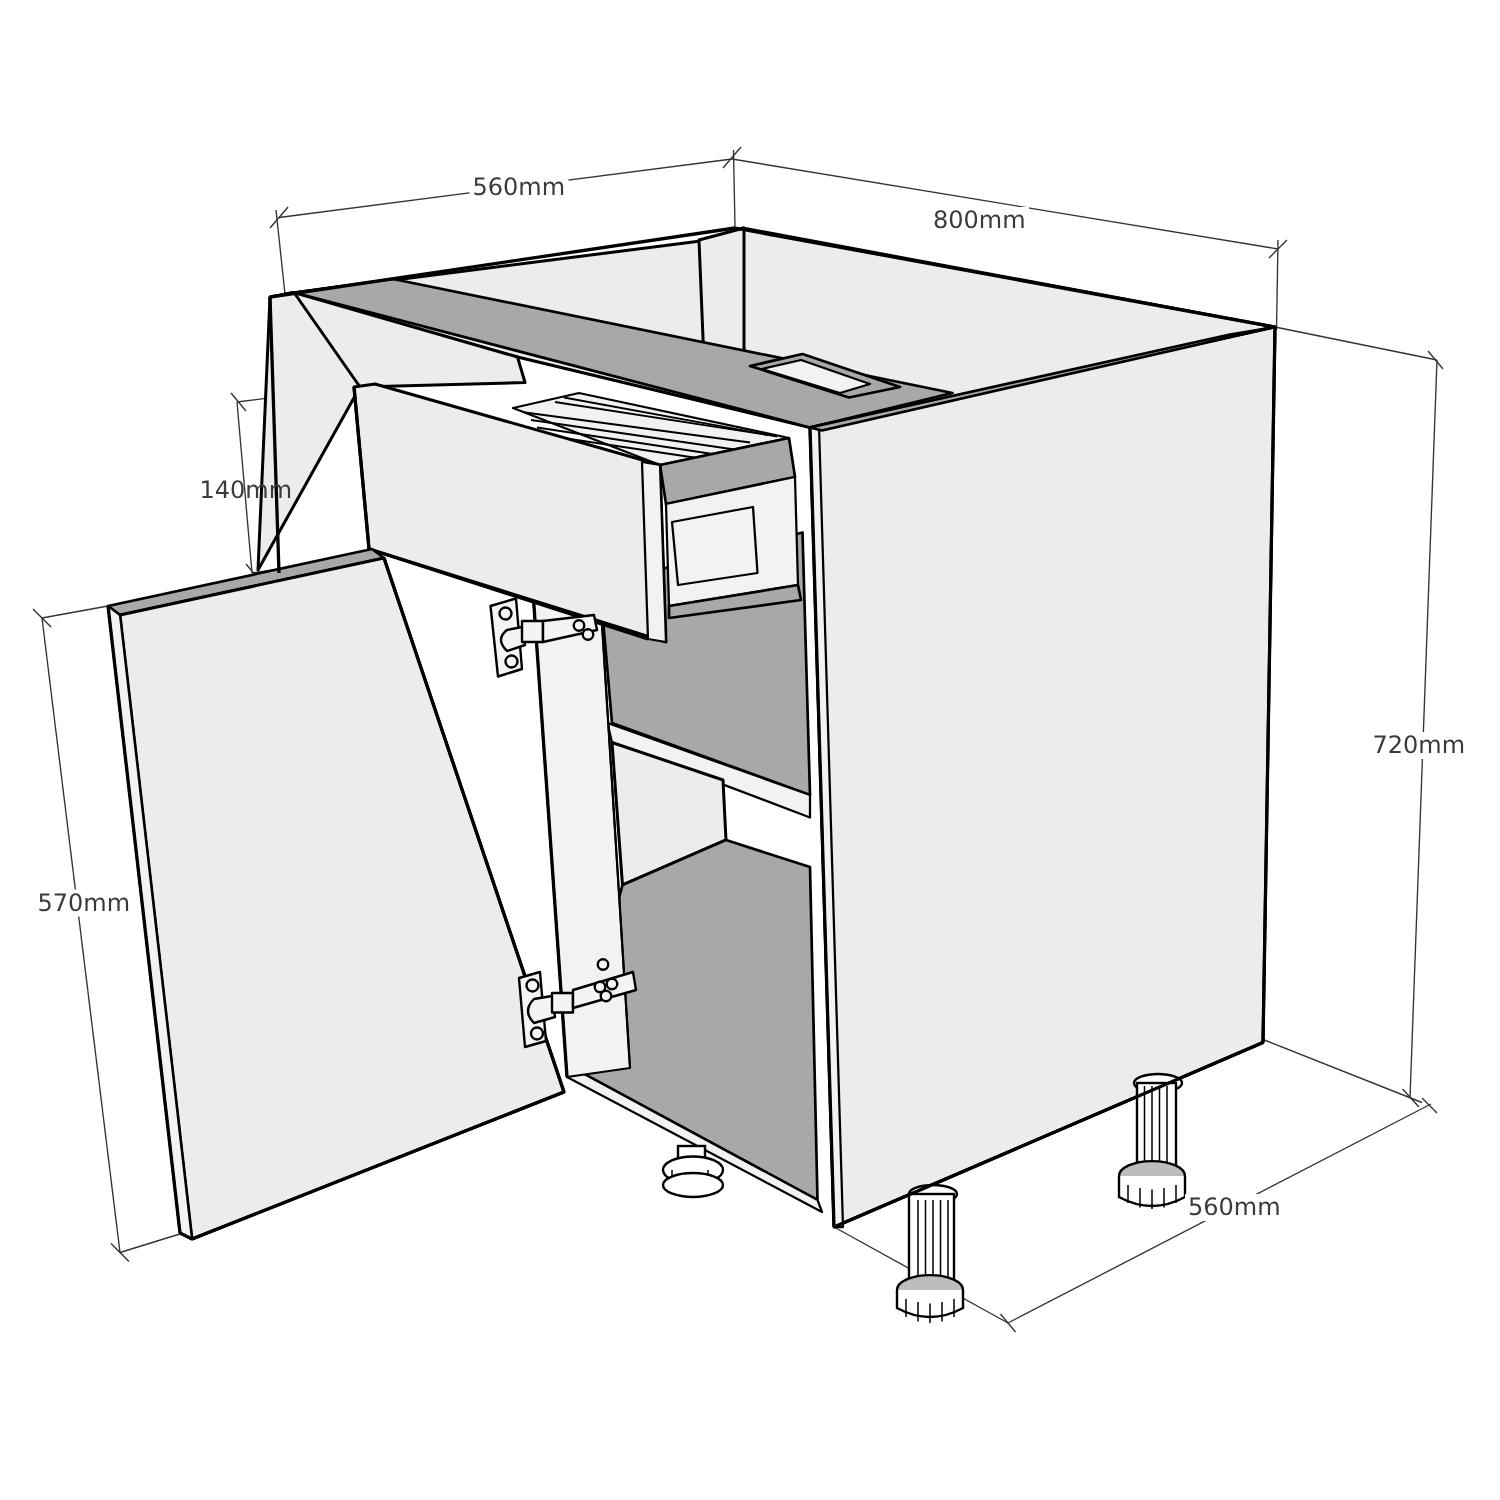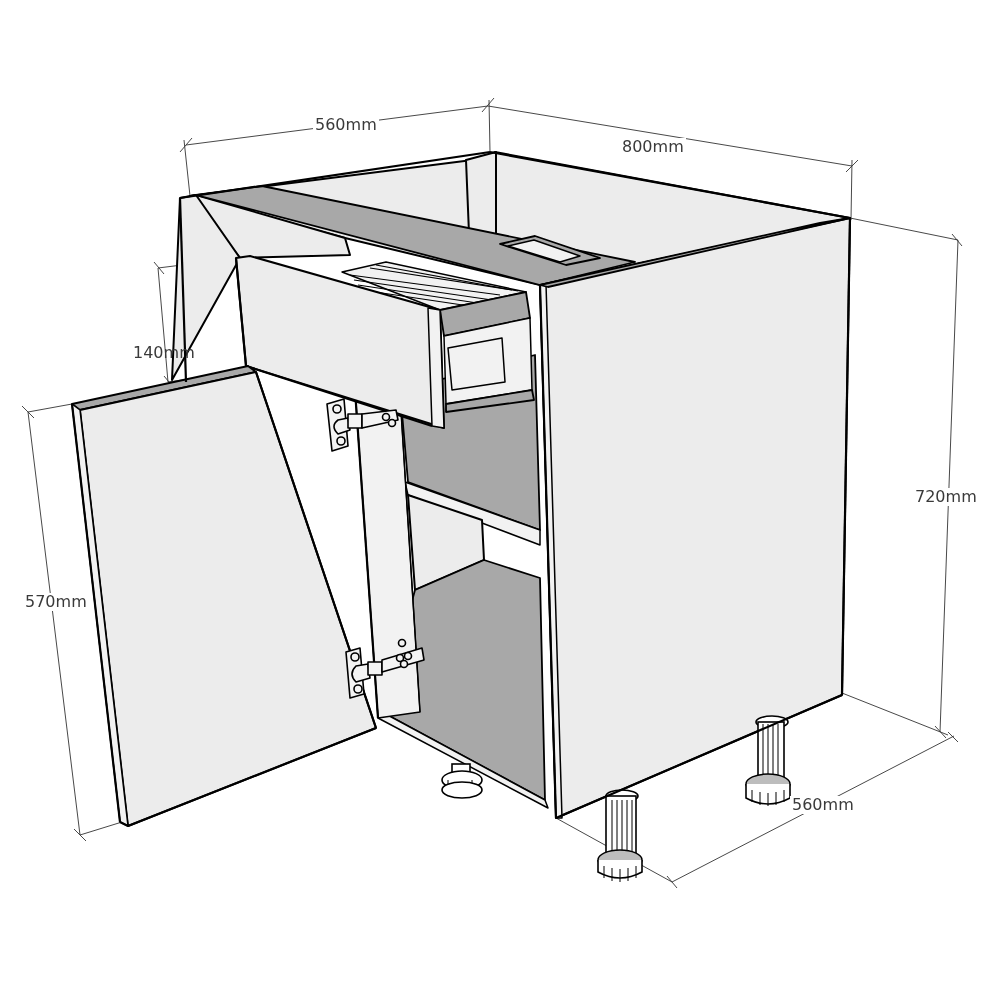--- a/index.html
+++ b/index.html
@@ -202,18 +202,18 @@
       <line class="edge" x1="180" y1="198" x2="490" y2="152"></line>
       <line class="edge" x1="490" y1="152" x2="850" y2="218"></line>
       <line class="edge" x1="850" y1="218" x2="842" y2="695"></line>
       <line class="edge" x1="842" y1="695" x2="556" y2="818"></line>
       <line class="edge" x1="180" y1="198" x2="186" y2="382"></line>
     </g>
   </svg>
 
   <div class="dim-label" style="left:313px; top:116px;">560mm</div>
   <div class="dim-label" style="left:620px; top:124px;margin-top:14px;">800mm</div>
-  <div class="dim-label" style="left:131px; top:318px; background:transparent;margin-top:26px;">140mm</div>
+  <div class="dim-label" style="left:131px; top:318px; background:transparent;">140mm</div>
   <div class="dim-label" style="left:913px; top:488px;">720mm</div>
   <div class="dim-label" style="left:23px; top:593px;">570mm</div>
   <div class="dim-label" style="left:790px; top:796px;">560mm</div>
 
 </div>
 
 </body></html>

